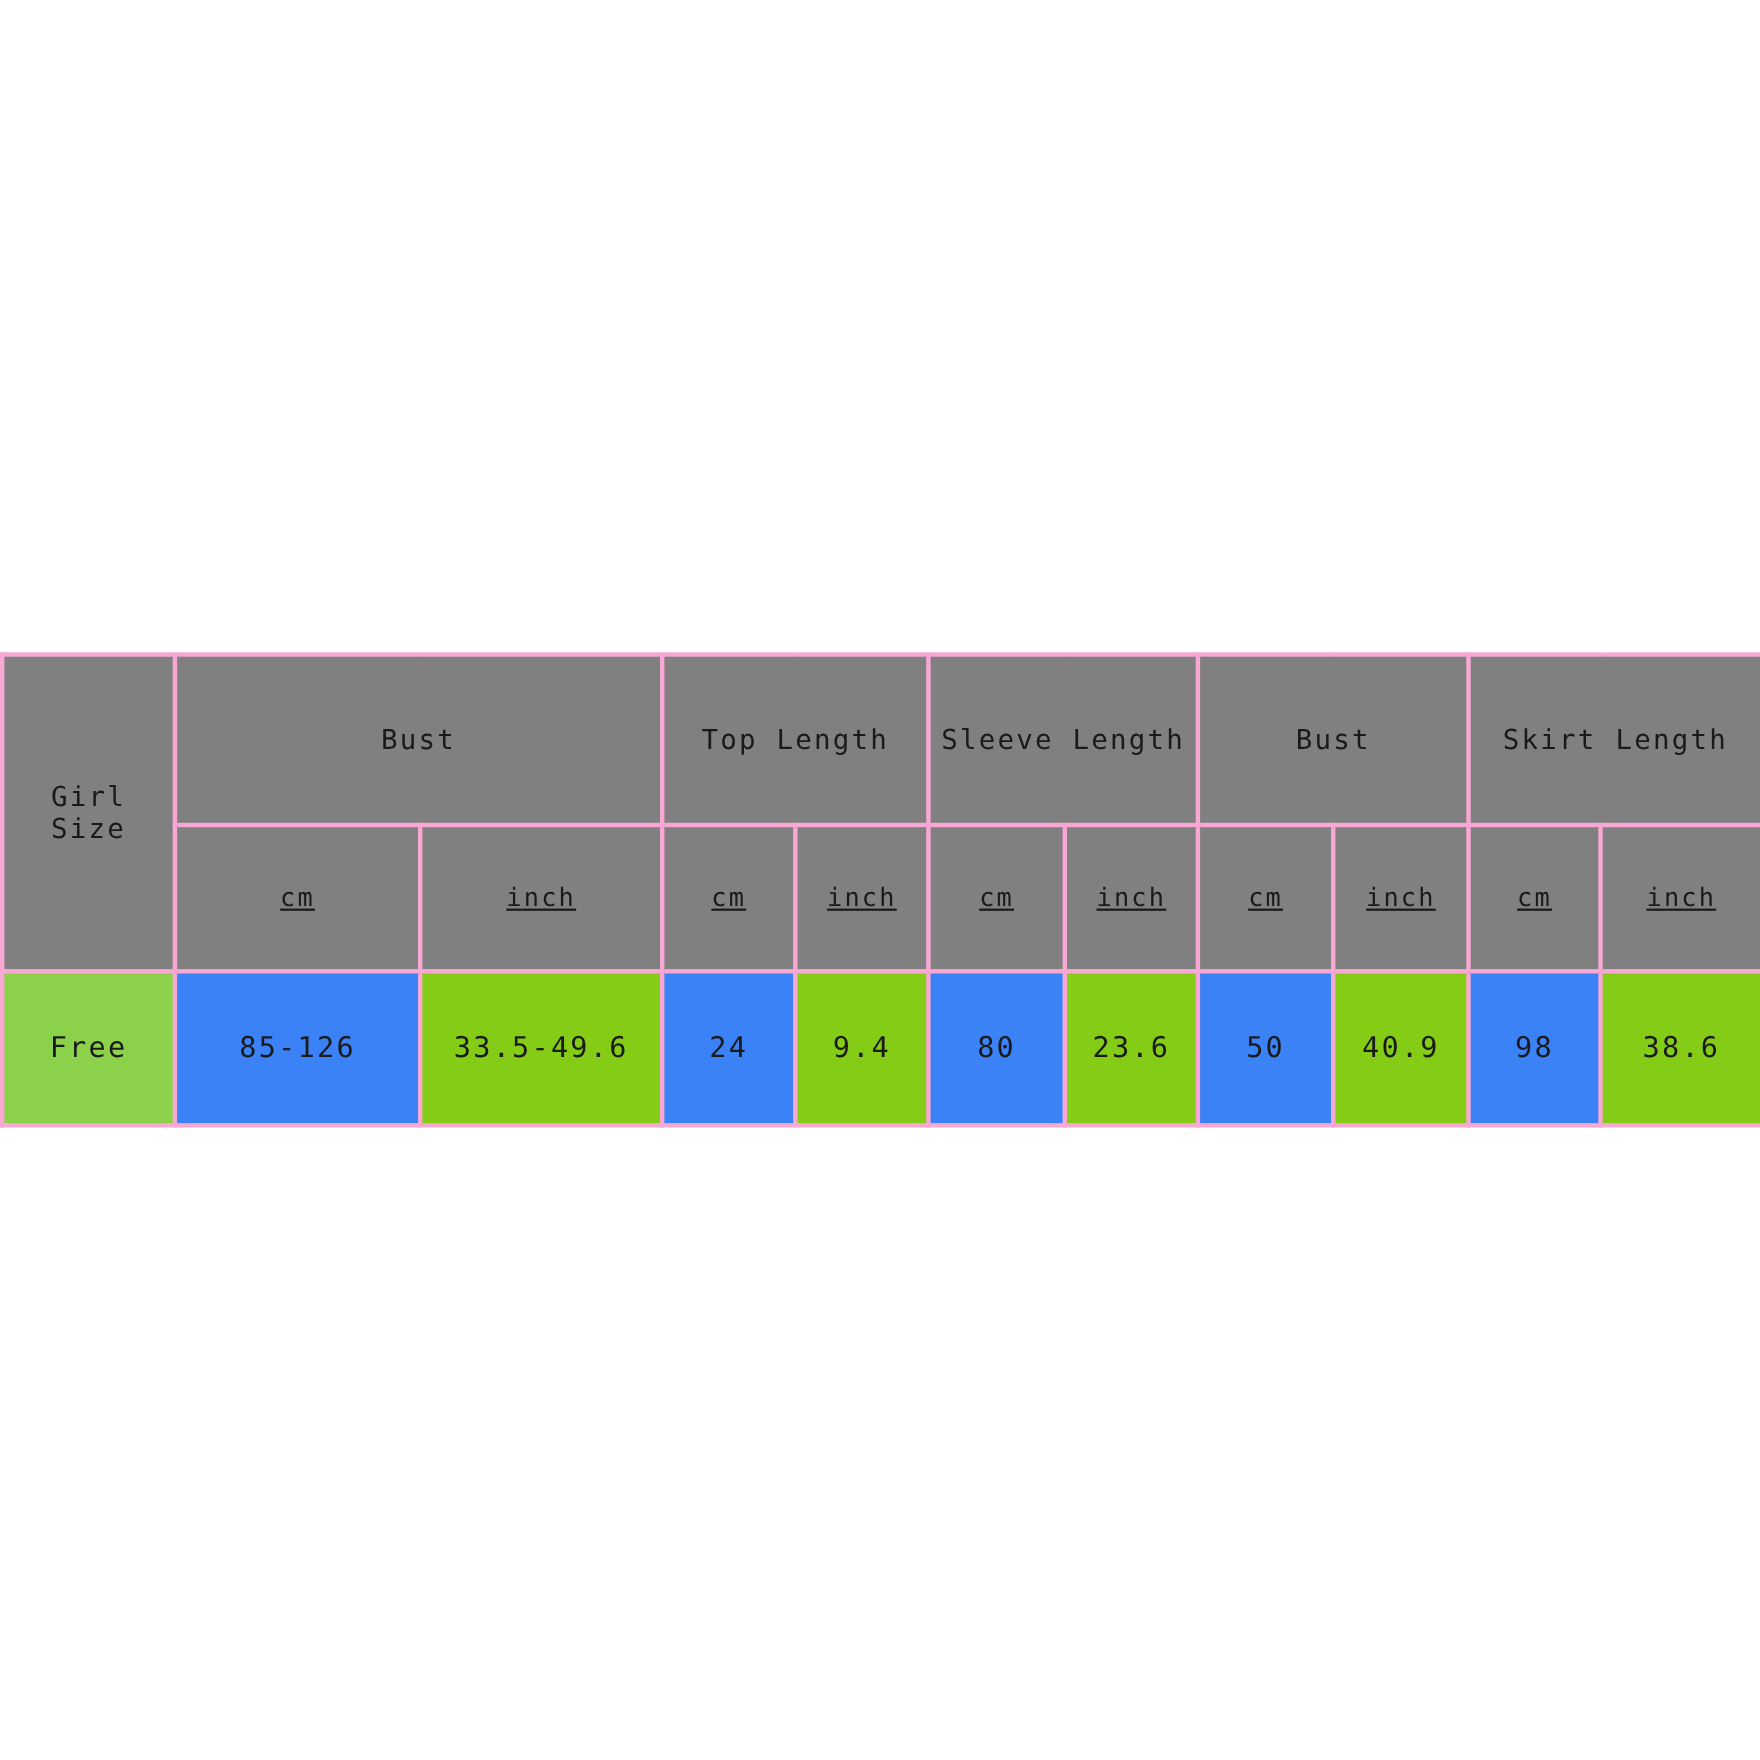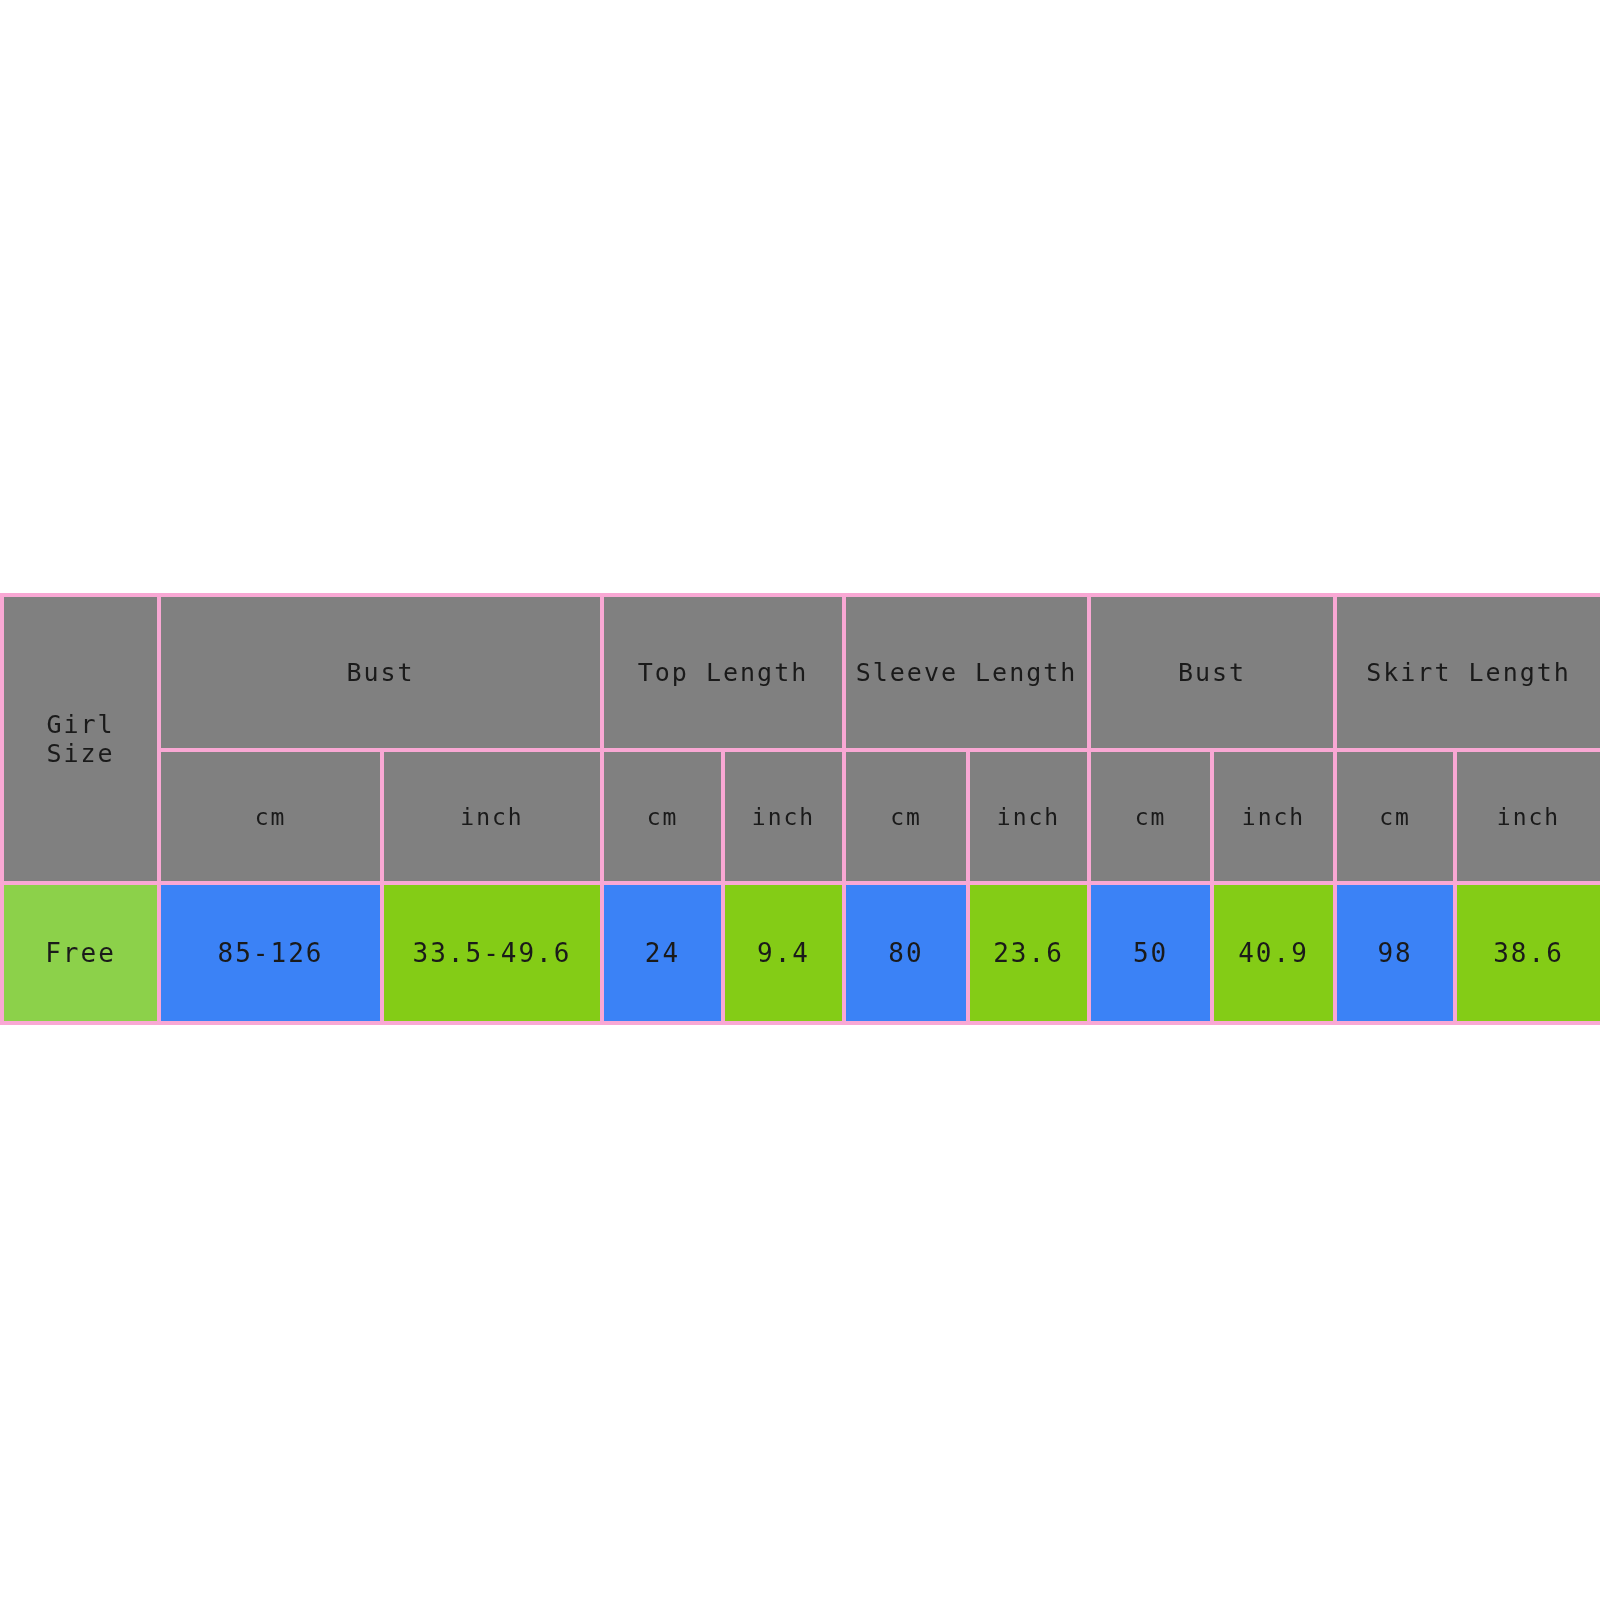--- a/index.html
+++ b/index.html
@@ -54,20 +54,21 @@
   .hdr {
     background: #808080;
     font-size: 25px;
   }
   .hdr-group {
     height: 155px;
   }
   .hdr-unit {
     height: 133px;
     font-size: 23px;
+    text-decoration: underline;
   }
 
   
   .girl-size-cell {
     background: #808080;
     height: 273px;
     font-size: 25px;
     text-align: left;
     vertical-align: middle;
     padding-left: 12px;

